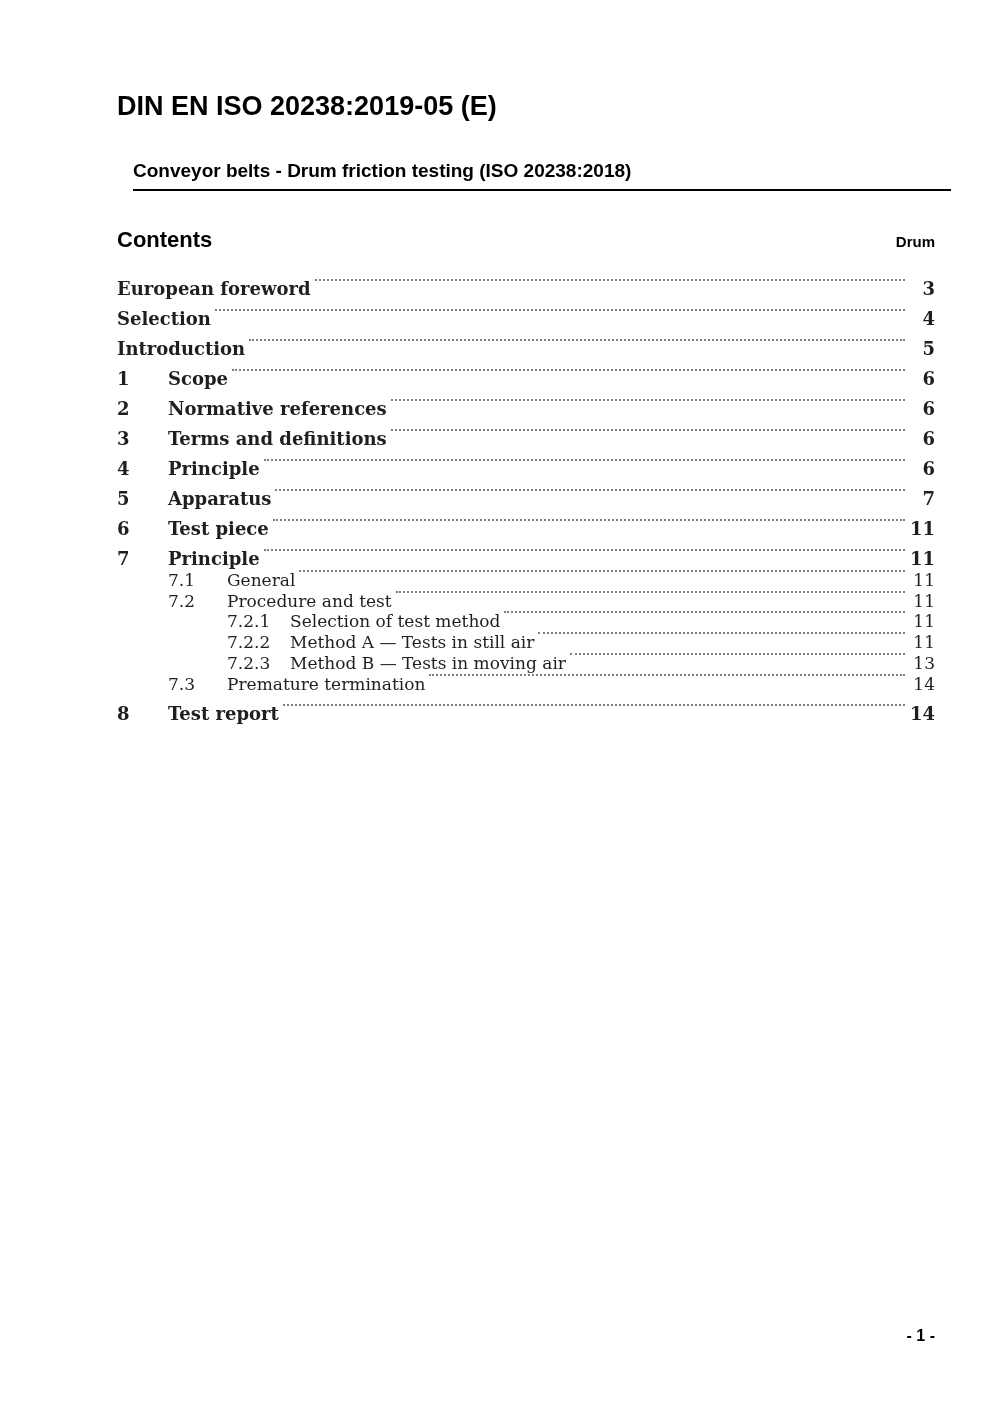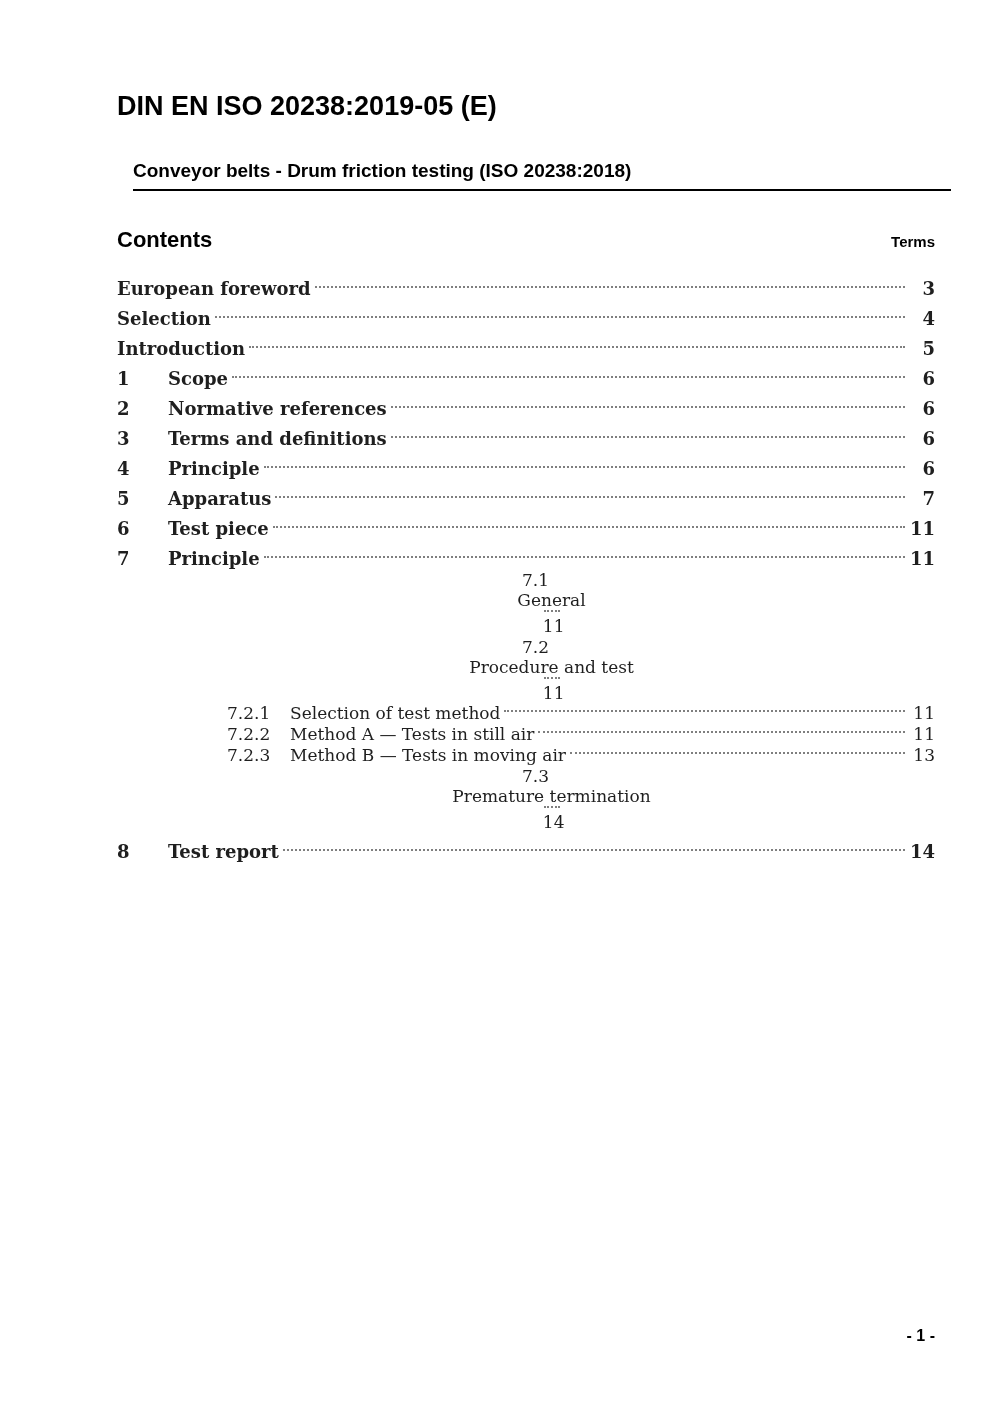--- a/index.html
+++ b/index.html
@@ -24,27 +24,27 @@
     border-bottom:2px solid var(--rule);padding-bottom:7px;}
   .doc-subtitle{font:bold 19px/23px "Liberation Sans",sans-serif;
     color:var(--heading);white-space:nowrap;}
 
   .contents-row{position:absolute;top:226px;left:0;width:100%;
     display:flex;justify-content:space-between;align-items:baseline;text-align:center;}
   .contents-heading{font:bold 22px/28px "Liberation Sans",sans-serif;color:var(--heading);}
   .page-col-label{font:bold 15px/18px "Liberation Sans",sans-serif;color:var(--heading);}
 
   .toc{position:absolute;top:269px;left:0;width:100%;}
-  .toc-row{display:flex;align-items:center;color:var(--body);
+  .toc-row{display:flex;align-items:flex-start;color:var(--body);
     font-family:"DejaVu Serif","Liberation Serif",serif;}
   .toc-row.main{font-weight:bold;font-size:18px;line-height:20px;margin-top:10px;}
   .toc-row.sub{font-weight:normal;font-size:17px;line-height:20px;margin-top:0.8px;}
   .toc-num{flex:0 0 auto;white-space:nowrap;}
   .lvl0 .toc-num{width:51px;}
-  .lvl1{padding-left:51px;flex-direction:column;} .lvl1 .toc-num{width:59px;}
+  .lvl1{padding-left:51px;} .lvl1 .toc-num{width:59px;}
   .lvl2{padding-left:110px;} .lvl2 .toc-num{width:63px;}
   .toc-num.empty{width:0;}
   .toc-label{flex:0 0 auto;white-space:nowrap;}
   .toc-leader{flex:1 1 auto;min-width:16px;
     border-bottom:2px dotted var(--dots);
     margin:0 4px 4px 4px;}
   .toc-page{flex:0 0 auto;min-width:26px;text-align:right;white-space:nowrap;}
 
   .footer{position:absolute;top:1327px;left:0;width:100%;text-align:right;
     font:bold 16px/18px "Liberation Sans",sans-serif;color:var(--heading);}
@@ -56,21 +56,21 @@
   <div class="content">
 
     <h1 class="doc-title">DIN EN ISO 20238:2019-05 (E)</h1>
 
     <div class="subtitle-block">
       <h2 class="doc-subtitle">Conveyor belts - Drum friction testing (ISO 20238:2018)</h2>
     </div>
 
     <div class="contents-row">
       <h3 class="contents-heading">Contents</h3>
-      <span class="page-col-label">Terms</span>
+      <span class="page-col-label">Drum</span>
     </div>
 
     <div class="toc" id="toc">
         <div class="toc-row lvl0 main">
     <span class="toc-num empty"></span>
     <span class="toc-label">European foreword</span>
     <span class="toc-leader"></span>
     <span class="toc-page">3</span>
   </div>
         <div class="toc-row lvl0 main">

